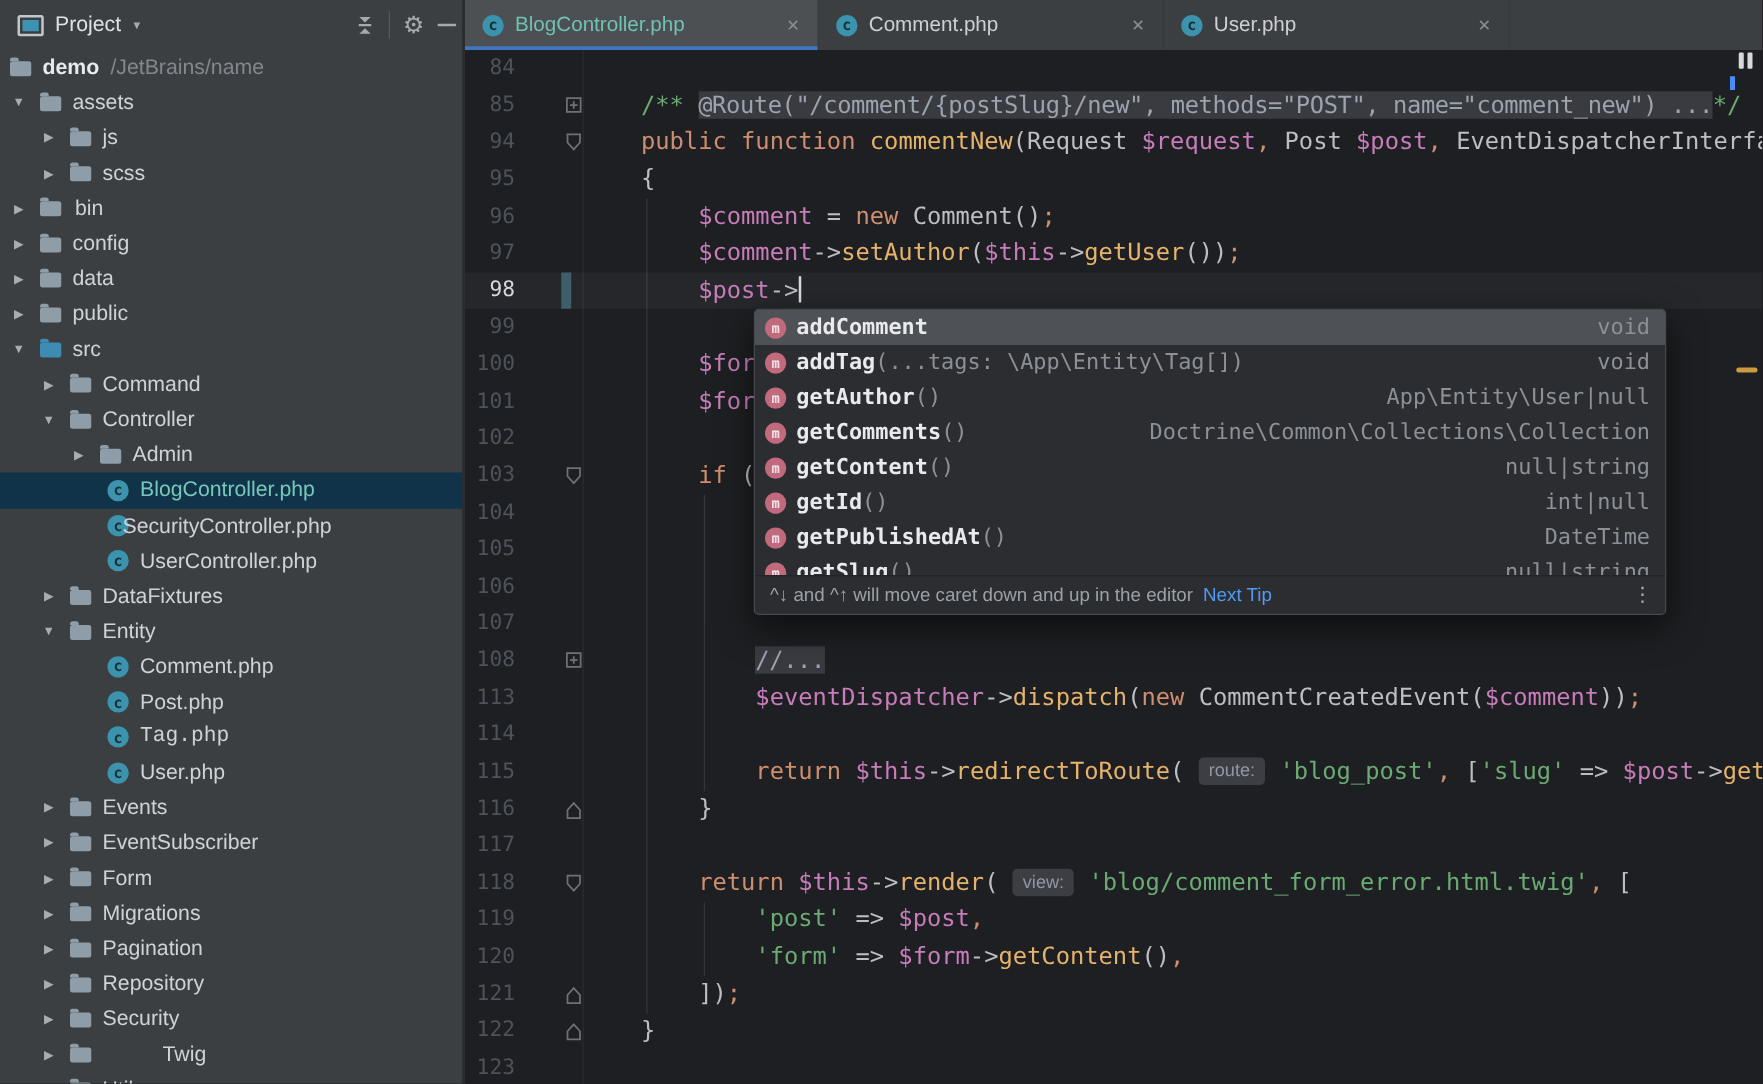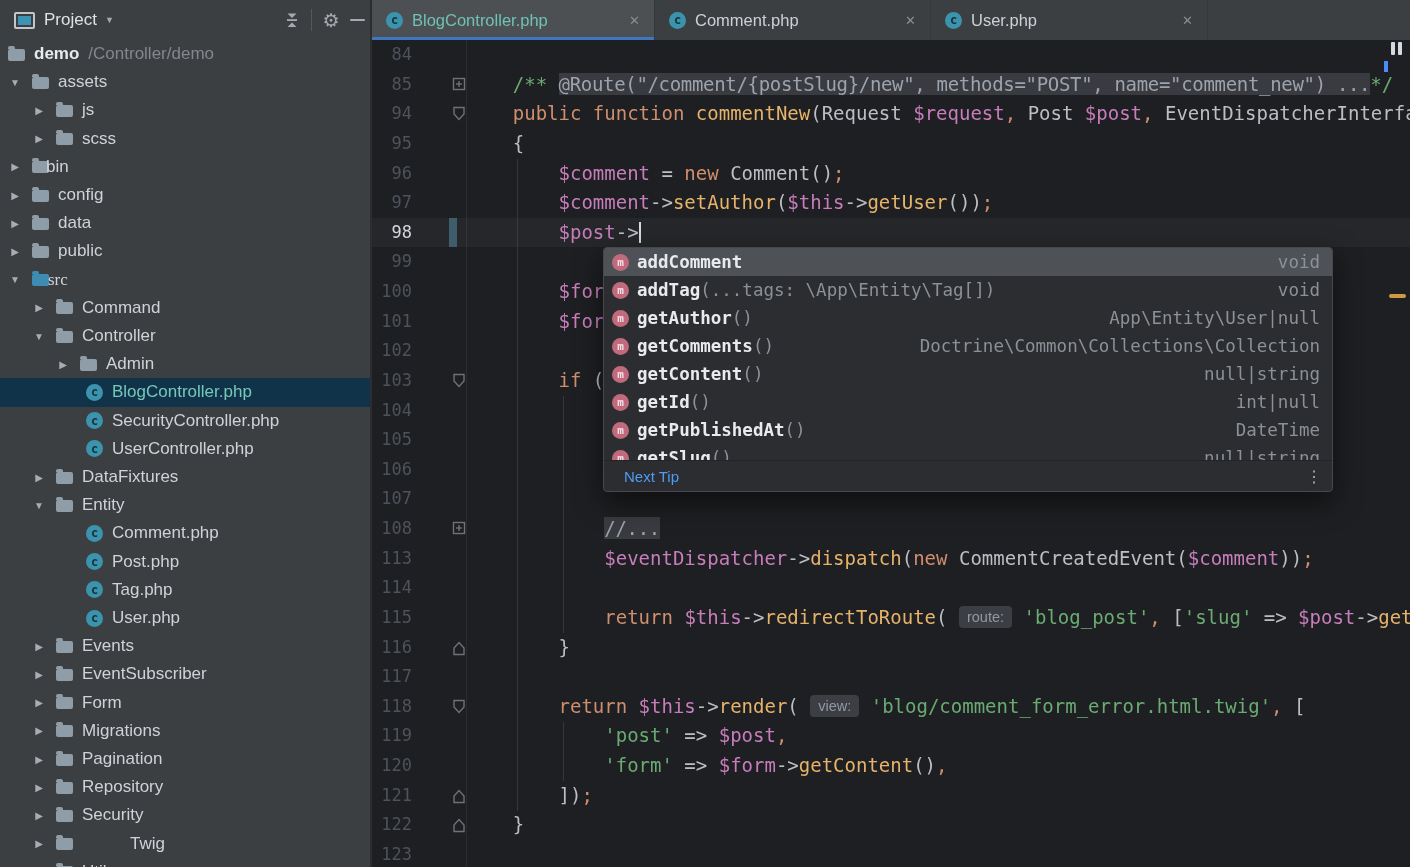--- a/index.html
+++ b/index.html
@@ -109,61 +109,61 @@
     </span>
     <span id="hdr-divider"></span>
     <span class="hdr-ico" id="gear-ico">⚙</span>
     <span class="hdr-ico" id="min-ico">
         <span class="bar"></span>
       </span>
   </div>
   <div id="project-tree">
       <div class="trow" style="top: 0px;">
         <span class="fico" style="left: 8px;"></span>
-        <span class="tlabel" style="left: 34px;"><b>demo</b><span class="tpath">/Controller/demo</span></span>
+        <span class="tlabel" style="left: 34px;"><b>demo</b><span class="tpath">/JetBrains/name</span></span>
       </div>
       <div class="trow" style="top: 28.2px;">
         <span class="arrow" style="left: 8px;">▼</span>
         <span class="fico" style="left: 32px;"></span>
         <span class="tlabel" style="left: 58px;">assets</span>
       </div>
       <div class="trow" style="top: 56.4px;">
         <span class="arrow" style="left: 32px;">▶</span>
         <span class="fico" style="left: 56px;"></span>
         <span class="tlabel" style="left: 82px;">js</span>
       </div>
       <div class="trow" style="top: 84.6px;">
         <span class="arrow" style="left: 32px;">▶</span>
         <span class="fico" style="left: 56px;"></span>
         <span class="tlabel" style="left: 82px;">scss</span>
       </div>
       <div class="trow" style="top: 112.8px;">
         <span class="arrow" style="left: 8px;">▶</span>
         <span class="fico" style="left: 32px;"></span>
-        <span class="tlabel" style="left: 46px;">bin</span>
+        <span class="tlabel" style="left: 60px;">bin</span>
       </div>
       <div class="trow" style="top: 141px;">
         <span class="arrow" style="left: 8px;">▶</span>
         <span class="fico" style="left: 32px;"></span>
         <span class="tlabel" style="left: 58px;">config</span>
       </div>
       <div class="trow" style="top: 169.2px;">
         <span class="arrow" style="left: 8px;">▶</span>
         <span class="fico" style="left: 32px;"></span>
         <span class="tlabel" style="left: 58px;">data</span>
       </div>
       <div class="trow" style="top: 197.4px;">
         <span class="arrow" style="left: 8px;">▶</span>
         <span class="fico" style="left: 32px;"></span>
         <span class="tlabel" style="left: 58px;">public</span>
       </div>
       <div class="trow" style="top: 225.6px;">
         <span class="arrow" style="left: 8px;">▼</span>
         <span class="fico accent" style="left: 32px;"></span>
-        <span class="tlabel" style="left: 48px; font-family: Liberation Serif, serif;">src</span>
+        <span class="tlabel" style="left: 58px;">src</span>
       </div>
       <div class="trow" style="top: 253.8px;">
         <span class="arrow" style="left: 32px;">▶</span>
         <span class="fico" style="left: 56px;"></span>
         <span class="tlabel" style="left: 82px;">Command</span>
       </div>
       <div class="trow" style="top: 282px;">
         <span class="arrow" style="left: 32px;">▼</span>
         <span class="fico" style="left: 56px;"></span>
         <span class="tlabel" style="left: 82px;">Controller</span>
@@ -172,21 +172,21 @@
         <span class="arrow" style="left: 56px;">▶</span>
         <span class="fico" style="left: 80px;"></span>
         <span class="tlabel" style="left: 106px;">Admin</span>
       </div>
       <div class="trow selected" style="top: 338.4px;">
         <span class="cico" style="left: 86px;">c</span>
         <span class="tlabel" style="left: 112px;">BlogController.php</span>
       </div>
       <div class="trow" style="top: 366.6px;">
         <span class="cico" style="left: 86px;">c</span>
-        <span class="tlabel" style="left: 112px;">SecurityController.php</span>
+        <span class="tlabel" style="left: 98px;">SecurityController.php</span>
       </div>
       <div class="trow" style="top: 394.8px;">
         <span class="cico" style="left: 86px;">c</span>
         <span class="tlabel" style="left: 112px;">UserController.php</span>
       </div>
       <div class="trow" style="top: 423px;">
         <span class="arrow" style="left: 32px;">▶</span>
         <span class="fico" style="left: 56px;"></span>
         <span class="tlabel" style="left: 82px;">DataFixtures</span>
       </div>
@@ -198,21 +198,21 @@
       <div class="trow" style="top: 479.4px;">
         <span class="cico" style="left: 86px;">c</span>
         <span class="tlabel" style="left: 112px;">Comment.php</span>
       </div>
       <div class="trow" style="top: 507.6px;">
         <span class="cico" style="left: 86px;">c</span>
         <span class="tlabel" style="left: 112px;">Post.php</span>
       </div>
       <div class="trow" style="top: 535.8px;">
         <span class="cico" style="left: 86px;">c</span>
-        <span class="tlabel" style="left: 112px;">Tag.php</span>
+        <span class="tlabel" style="left: 112px; font-family: Liberation Mono, monospace;">Tag.php</span>
       </div>
       <div class="trow" style="top: 564px;">
         <span class="cico" style="left: 86px;">c</span>
         <span class="tlabel" style="left: 112px;">User.php</span>
       </div>
       <div class="trow" style="top: 592.2px;">
         <span class="arrow" style="left: 32px;">▶</span>
         <span class="fico" style="left: 56px;"></span>
         <span class="tlabel" style="left: 82px;">Events</span>
       </div>
@@ -473,20 +473,21 @@
         <span class="ptype">DateTime</span>
       </div>
       <div class="pitem">
         <span class="mico">m</span>
         <span class="pname">getSlug</span>
         <span class="pparams">()</span>
         <span class="ptype">null|string</span>
       </div>
     </div>
   <div id="popup-footer">
+    <span>^↓ and ^↑ will move caret down and up in the editor</span>
     <span class="link">Next Tip</span>
     <span class="kebab">⋮</span>
   </div>
 </div>
 
 <div class="pause-bars">
     <span class="b"></span>
     <span class="b"></span>
   </div>
 <div id="sb-change"></div>

